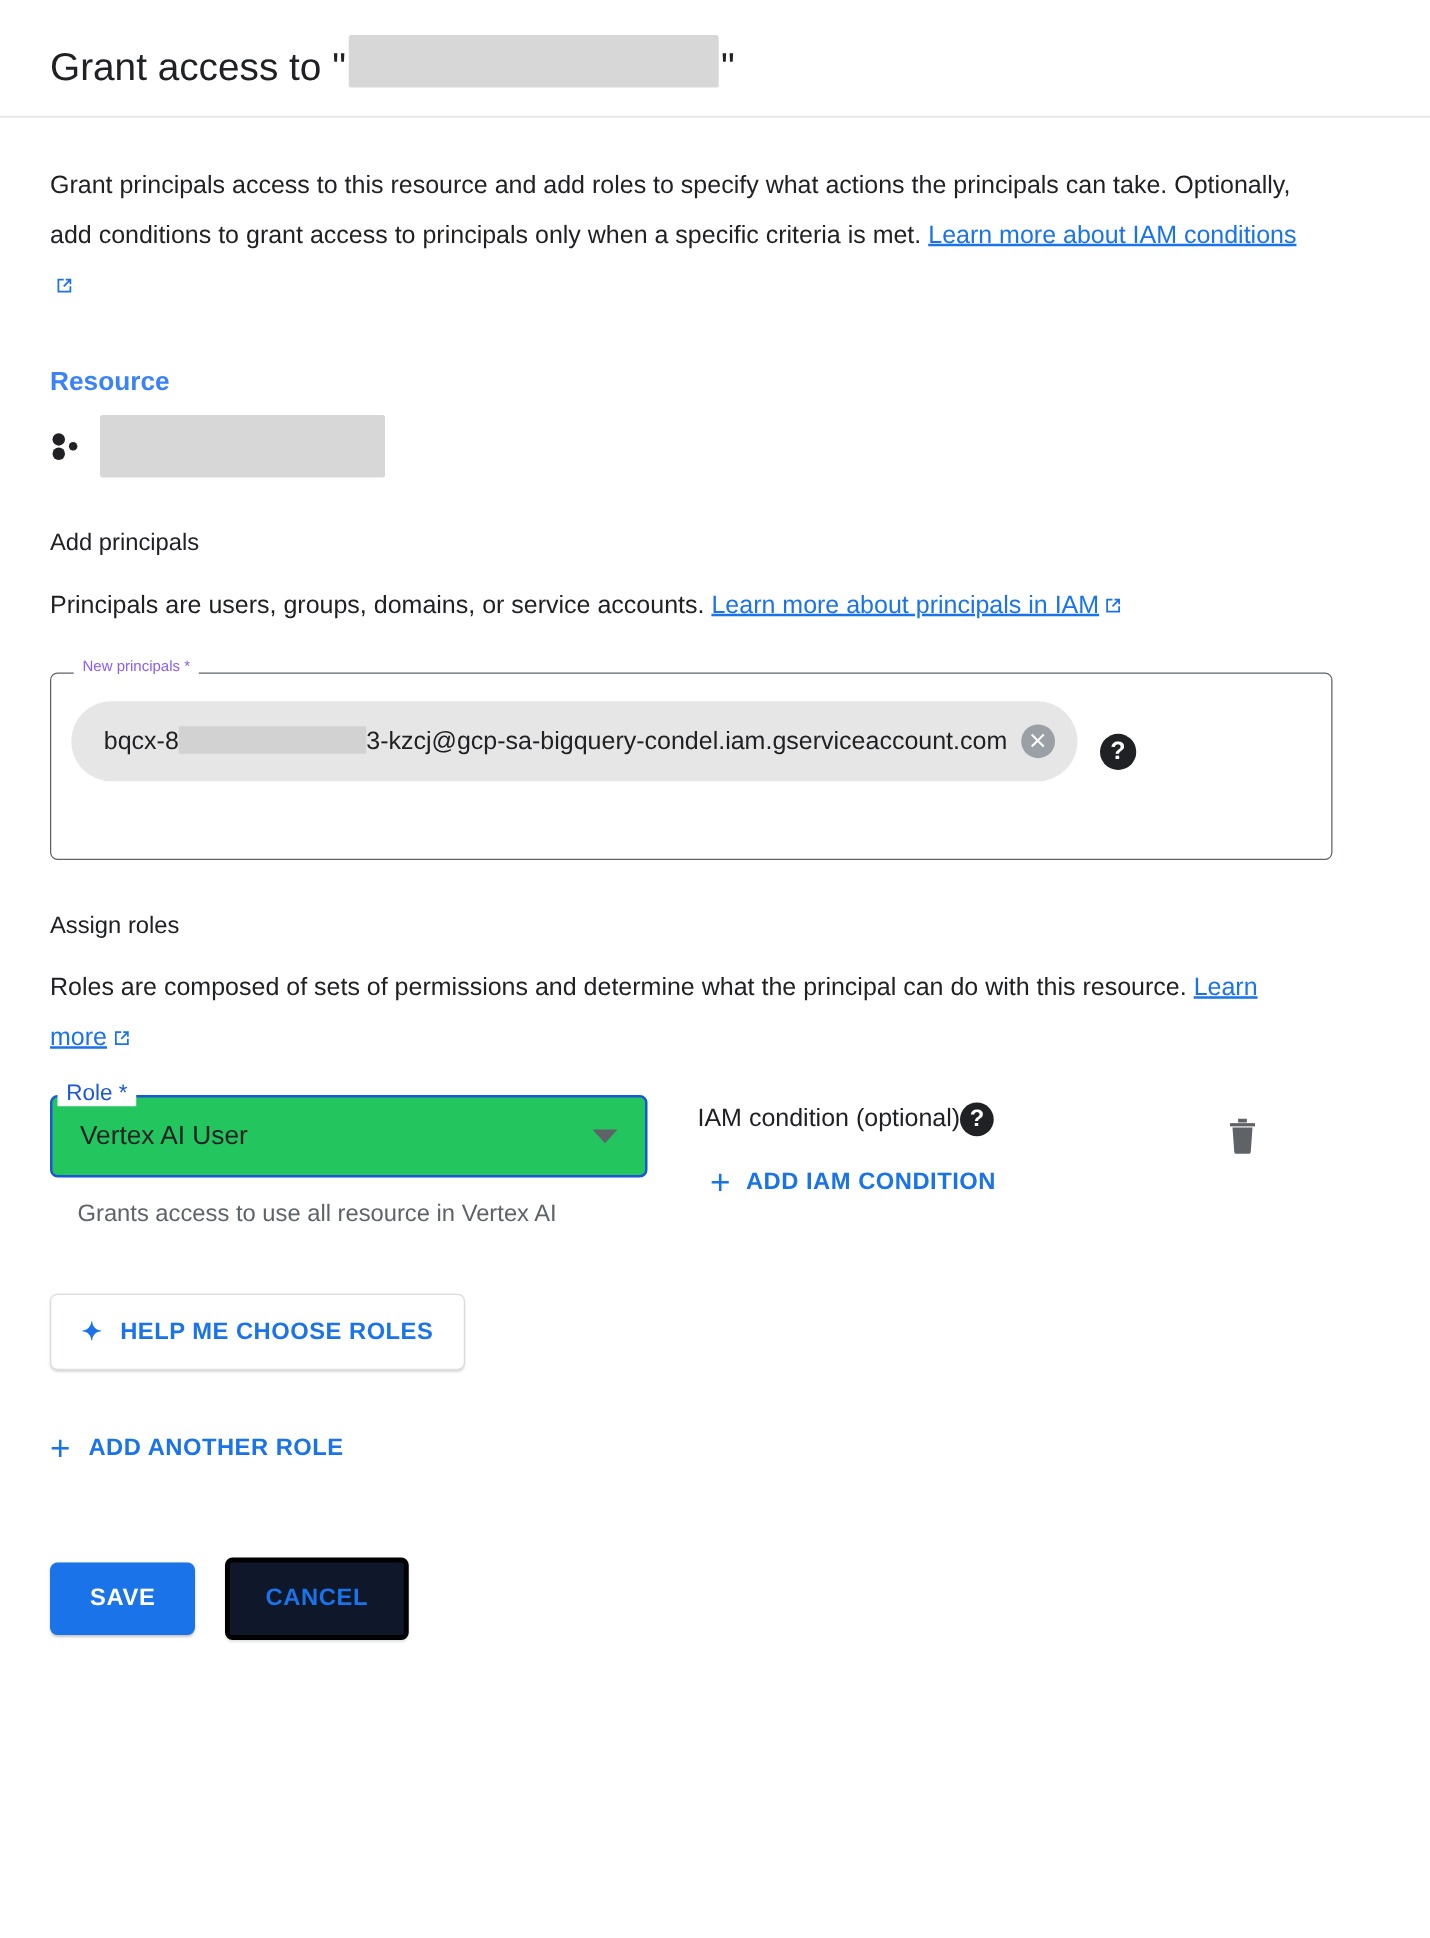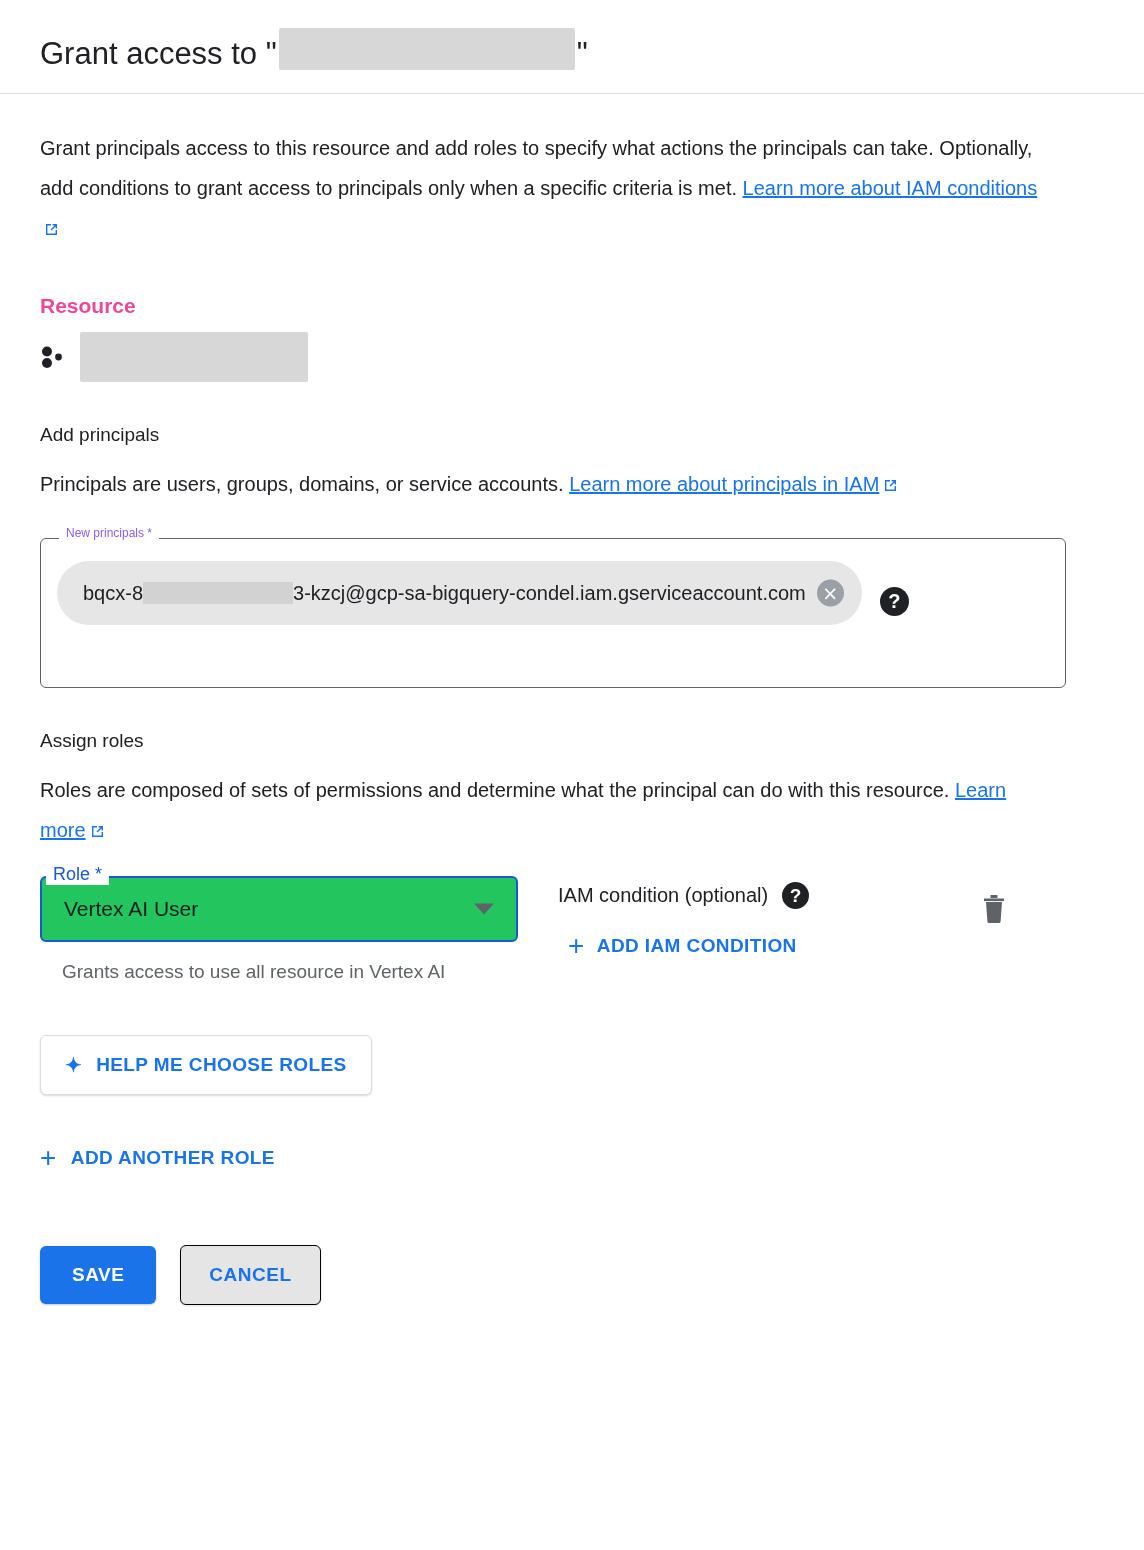--- a/index.html
+++ b/index.html
@@ -72,21 +72,21 @@
     position: relative;
     top: 2px;
     margin-left: 4px;
   }
   .ext-icon svg { display: block; }
 
   
   .section-label {
     font-size: 21px;
     font-weight: bold;
-    color: #ec4899;
+    color: #3b82f6;
     margin: 46px 0 14px 0;
   }
   .resource-row {
     display: flex;
     align-items: center;
     gap: 14px;
     margin-bottom: 10px;
   }
   .resource-icon {
     width: 26px;
@@ -241,21 +241,20 @@
     margin: 14px 0 0 22px;
     width: 420px;
   }
   .cond-col {
     margin-left: 40px;
     padding-top: 6px;
   }
   .cond-label-row {
     display: flex;
     align-items: center;
-    gap: 14px;
     font-size: 20px;
     color: #202124;
   }
   .cond-help {
     width: 27px;
     height: 27px;
     border-radius: 50%;
     background: #202124;
     color: #fff;
     font-size: 19px;
@@ -344,23 +343,23 @@
     border-radius: 6px;
     font-size: 19px;
     font-weight: bold;
     letter-spacing: 0.5px;
     padding: 18px 32px;
     cursor: pointer;
     box-shadow: 0 1px 2px rgba(60,64,67,.3);
     font-family: "Liberation Sans", sans-serif;
   }
   .btn-secondary {
-    background: #e5e5e5;
-    color: #1a73e8;
-    border: 1px solid #000000;
+    background: #0f172a;
+    color: #1a73e8;
+    border: 4px solid #000000;
     border-radius: 6px;
     font-size: 19px;
     font-weight: bold;
     letter-spacing: 0.5px;
     padding: 18px 28px;
     cursor: pointer;
     box-shadow: 0 1px 2px rgba(60,64,67,.15);
     font-family: "Liberation Sans", sans-serif;
   }
 </style>

